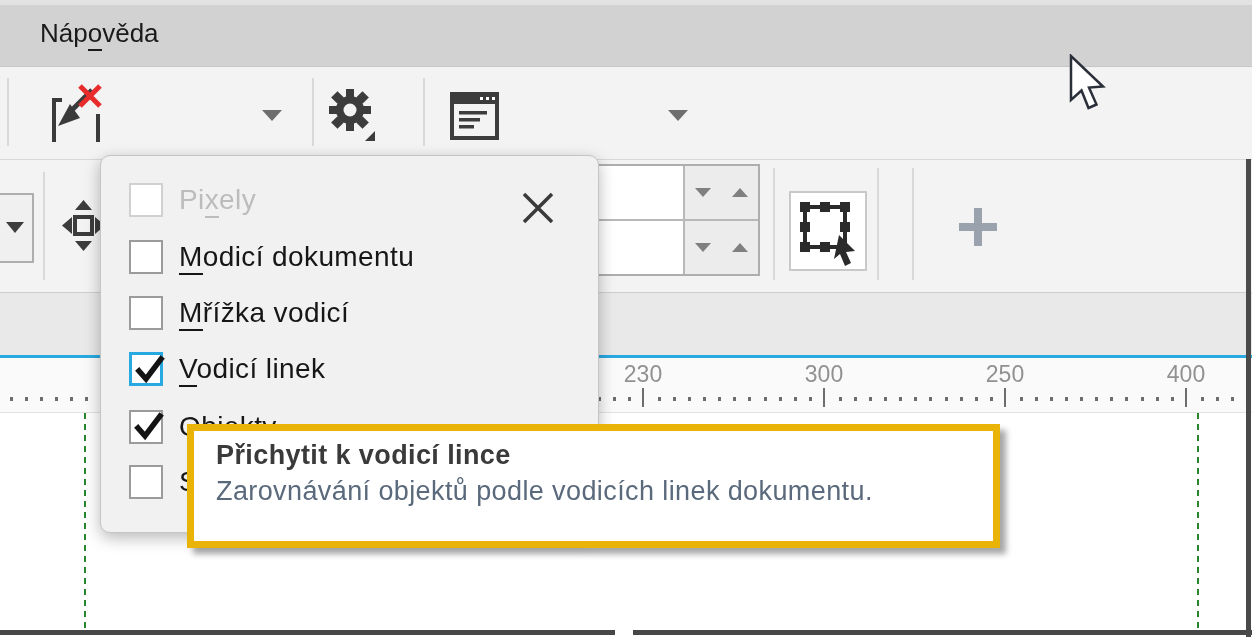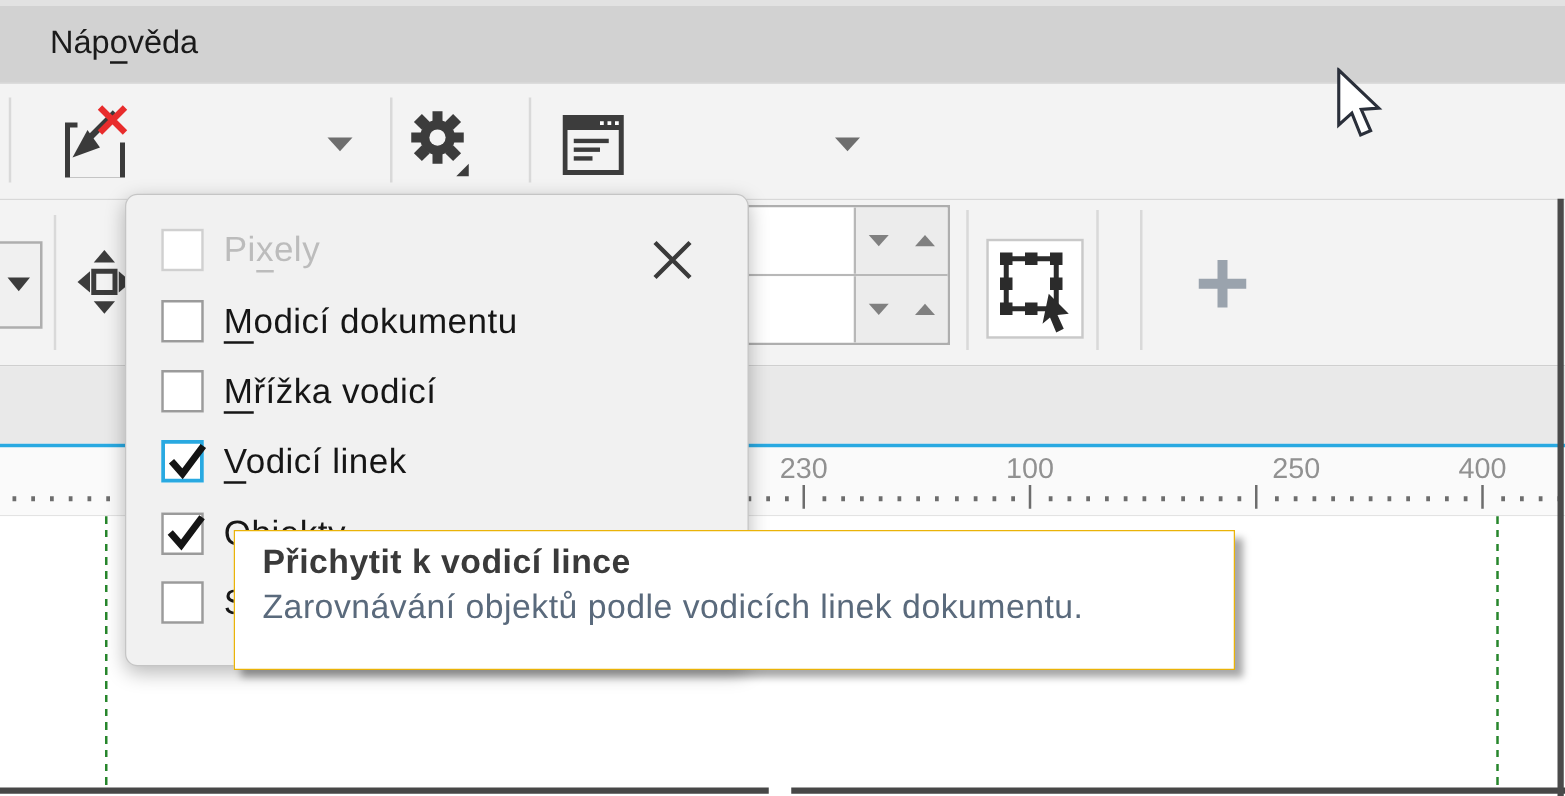--- a/index.html
+++ b/index.html
@@ -46,21 +46,21 @@
   .menu-row{position:absolute;left:28px;height:36px;}
   .cb{position:absolute;left:0;top:0;width:30px;height:30px;background:#fff;border:2px solid #9b9b9b;}
   .cb.disabled{border-color:#d0d0d0;}
   .cb.hl{border:3px solid #29a9e1;width:28px;height:28px;}
   .cb svg{position:absolute;left:-2px;top:-5px;}
   .cb-label{position:absolute;left:50px;top:0;height:36px;line-height:34px;font-size:28px;letter-spacing:.4px;color:#161616;white-space:nowrap;}
   .cb-label.disabled{color:#bcbcbc;}
   .ak{border-bottom:2px solid currentColor;padding-bottom:1px;}
   #panel-close{left:415px;top:30px;width:44px;height:44px;cursor:default;}
   
-  #tooltip{left:187px;top:424px;width:799px;height:110px;background:#fff;border:1px solid #eab308;box-shadow:6px 6px 6px rgba(0,0,0,.35);z-index:20;}
+  #tooltip{left:187px;top:424px;width:799px;height:110px;background:#fff;border:7px solid #eab308;box-shadow:6px 6px 6px rgba(0,0,0,.35);z-index:20;}
   #tooltip-title{position:absolute;left:22px;top:9px;font-size:27px;font-weight:bold;letter-spacing:.4px;color:#3a3a3a;white-space:nowrap;}
   #tooltip-desc{position:absolute;left:22px;top:45px;font-size:27px;letter-spacing:.4px;color:#5a6a7c;white-space:nowrap;}
   
   #cursor{left:1068px;top:54px;z-index:30;}
 </style>
 </head>
 <body>
 
 <div id="screen">
 
@@ -183,23 +183,23 @@
       <path d="M26 7 V45 M7 26 H45" stroke="#9aa3ad" stroke-width="8"></path>
     </svg>
   </div>
   <div class="hline" style="top:292px;background:#cfcfcf;"></div>
 
   <div class="abs" id="strip"></div>
   <div class="abs" id="blueline"></div>
   <div class="abs" id="ruler">
       <div class="ruler-label" style="left: 643px;">230</div>
       <div class="tick-major" style="left: 642px;"></div>
-      <div class="ruler-label" style="left: 824px;">100</div>
+      <div class="ruler-label" style="left: 824px;">300</div>
       <div class="tick-major" style="left: 823px;"></div>
-      <div class="ruler-label" style="left: 1037px;">250</div>
+      <div class="ruler-label" style="left: 1005px;">250</div>
       <div class="tick-major" style="left: 1004px;"></div>
       <div class="ruler-label" style="left: 1186px;">400</div>
       <div class="tick-major" style="left: 1185px;"></div>
       <div class="tick-minor" style="left: 9.5px;"></div>
       <div class="tick-minor" style="left: 24.6px;"></div>
       <div class="tick-minor" style="left: 39.7px;"></div>
       <div class="tick-minor" style="left: 54.7px;"></div>
       <div class="tick-minor" style="left: 69.8px;"></div>
       <div class="tick-minor" style="left: 84.9px;"></div>
       <div class="tick-minor" style="left: 100px;"></div>

